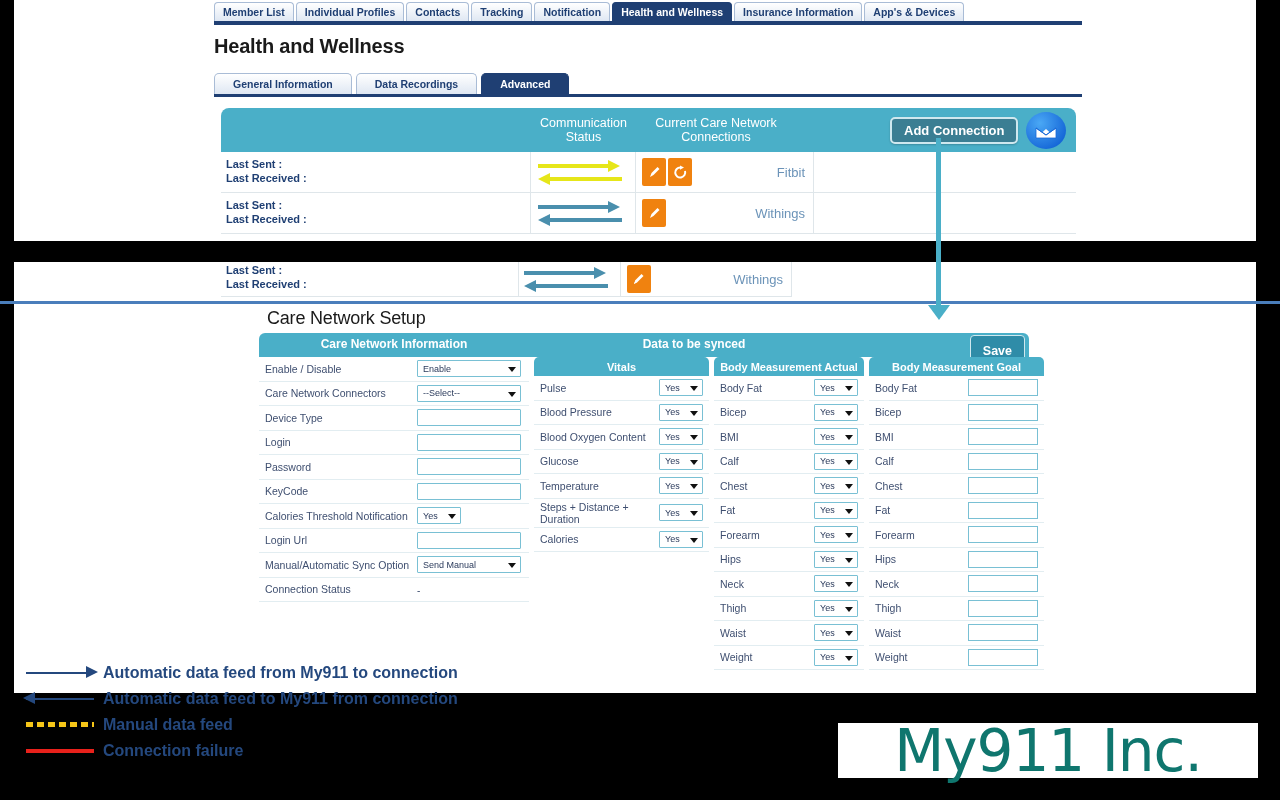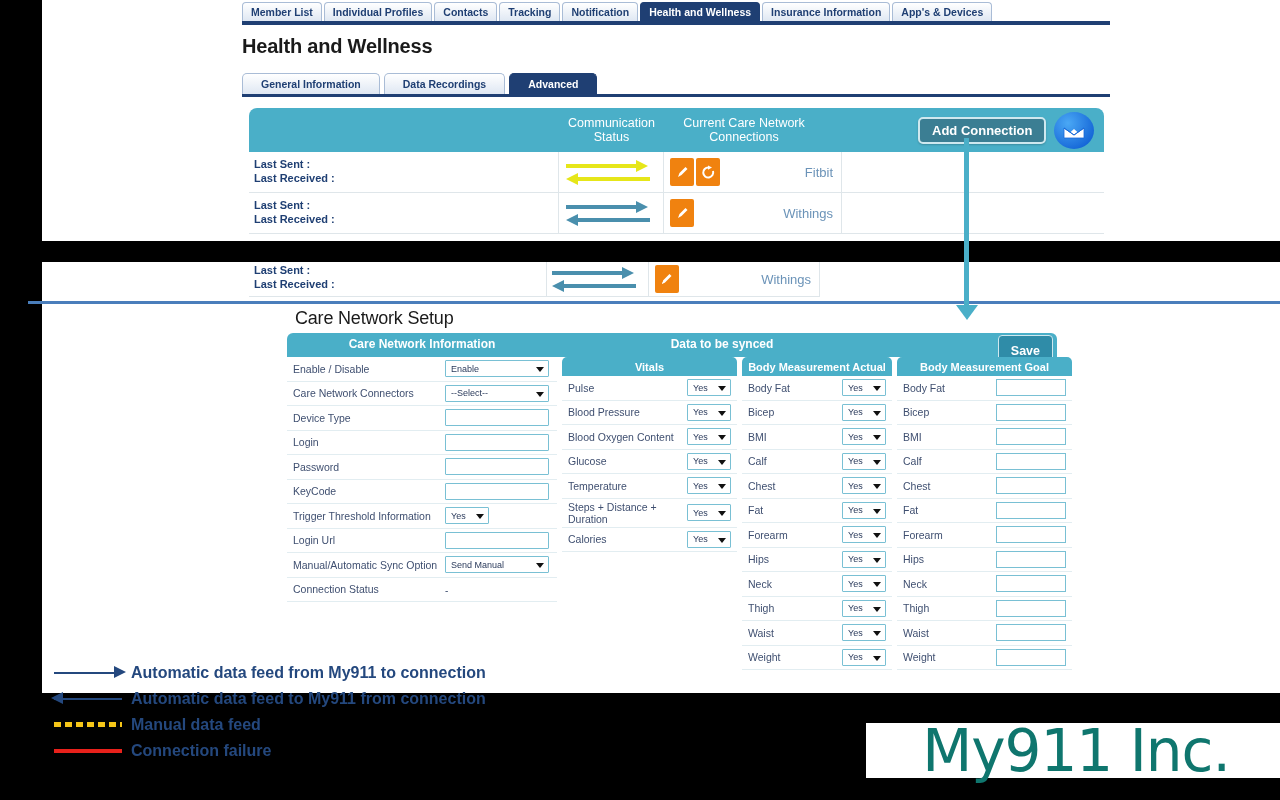--- a/index.html
+++ b/index.html
@@ -2,21 +2,21 @@
 <html><head>
 <meta charset="utf-8">
 <style>
   * { box-sizing: border-box; margin: 0; padding: 0; }
   html, body {
     width: 1280px; height: 800px;
     background: #000;
     font-family: "Liberation Sans", sans-serif;
     overflow: hidden;
   }
-  .stage { position: relative; width: 1135px; height: 800px; background:#000;margin-left:28px; }
+  .stage { position: relative; width: 1135px; height: 800px; background:#000; }
 
   
   .panel-top {
     position:absolute; left:14px; top:0; width:1242px; height:241px;
     background:#fff;
   }
   .panel-mid {
     position:absolute; left:14px; top:262px; width:1242px; height:431px;
     background:#fff; overflow:hidden;
   }
@@ -465,21 +465,21 @@
                 <div class="txt"></div>
               </div>
             </div>
             <div class="cni-row">
               <div class="cni-lab">KeyCode</div>
               <div class="cni-ctl">
                 <div class="txt"></div>
               </div>
             </div>
             <div class="cni-row">
-              <div class="cni-lab">Trigger Threshold Information</div>
+              <div class="cni-lab">Calories Threshold Notification</div>
               <div class="cni-ctl">
                 <div class="sel w-sm">
                   <span>Yes</span>
                   <span class="caret"></span>
                 </div>
               </div>
             </div>
             <div class="cni-row">
               <div class="cni-lab">Login Url</div>
               <div class="cni-ctl">

